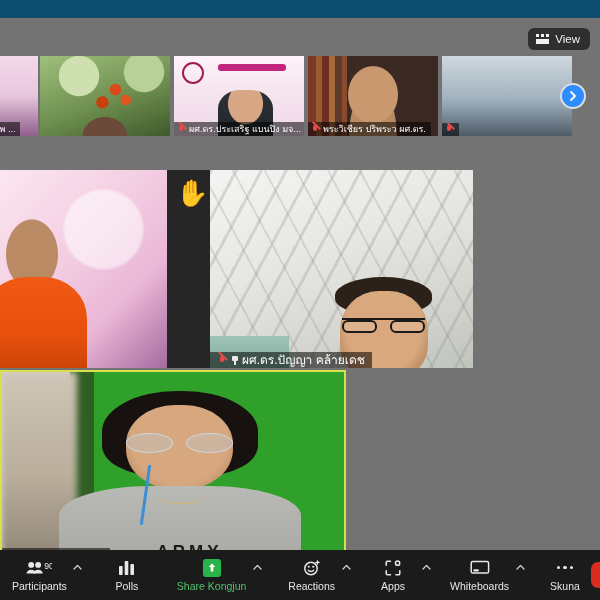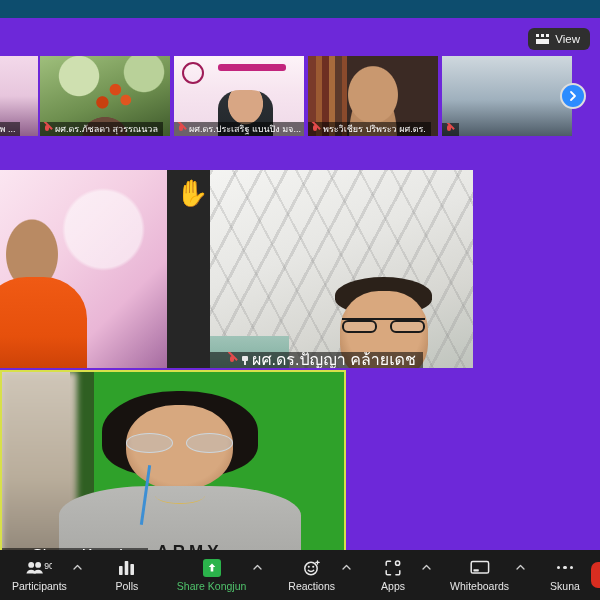--- a/index.html
+++ b/index.html
@@ -14,21 +14,21 @@
 
   
   .titlebar {
     position: absolute; left: 0; top: 0; width: 600px; height: 18px;
     background: #0d4d6e;
   }
 
   
   .stage {
     position: absolute; left: 0; top: 18px; width: 600px; height: 532px;
-    background: #6d28d9;
+    background: #737373;
   }
 
   
   .view-btn {
     position: absolute; right: 10px; top: 10px;
     display: flex; align-items: center; gap: 6px;
     background: #2f2f2f; color: #f2f2f2;
     border-radius: 6px; padding: 5px 10px 5px 8px;
     font-size: 11.5px; cursor: pointer;
   }
@@ -53,21 +53,21 @@
   .thumb .vid { position: absolute; inset: 0; }
 
   .name-badge {
     position: absolute; left: 0; bottom: 0;
     display: flex; align-items: center; gap: 3px;
     background: rgba(0,0,0,0.55);
     color: #fff; font-size: 9px; line-height: 12px;
     padding: 1px 5px 1px 3px; max-width: 100%;
     white-space: nowrap; overflow: hidden;
   }
-  .name-badge.nb-main { font-size: 16px; padding: 2px 7px 2px 18px; }
+  .name-badge.nb-main { font-size: 12px; padding: 2px 7px 2px 8px; }
 
   .mic-off { width: 9px; height: 11px; position: relative; flex: 0 0 auto; }
   .mic-off::before {
     content: ""; position: absolute; left: 2px; top: 1px;
     width: 4px; height: 6px; border-radius: 2px; background: #e34b4b;
   }
   .mic-off::after {
     content: ""; position: absolute; left: -1px; top: 0px;
     width: 12px; height: 1.6px; background: #e34b4b;
     transform: rotate(45deg); transform-origin: center;
@@ -324,24 +324,20 @@
 
       <div class="thumb" style="left:-22px; width:60px;">
         <div class="vid bg-edge-left"></div>
         <div class="name-badge">
           <span>...ภาพ ...</span>
         </div>
       </div>
 
       <div class="thumb" style="left:40px; width:130px;">
         <div class="vid bg-fruit"></div>
-        <div class="name-badge">
-          <span class="mic-off"></span>
-          <span>ผศ.ดร.ภัชลดา สุวรรณนวล</span>
-        </div>
       </div>
 
       <div class="thumb" style="left:174px; width:130px;">
         <div class="vid bg-mu">
           <div class="bg-mu-head"></div>
         </div>
         <div class="name-badge">
           <span class="mic-off"></span>
           <span>ผศ.ดร.ประเสริฐ แบนปิง มจ...</span>
         </div>

